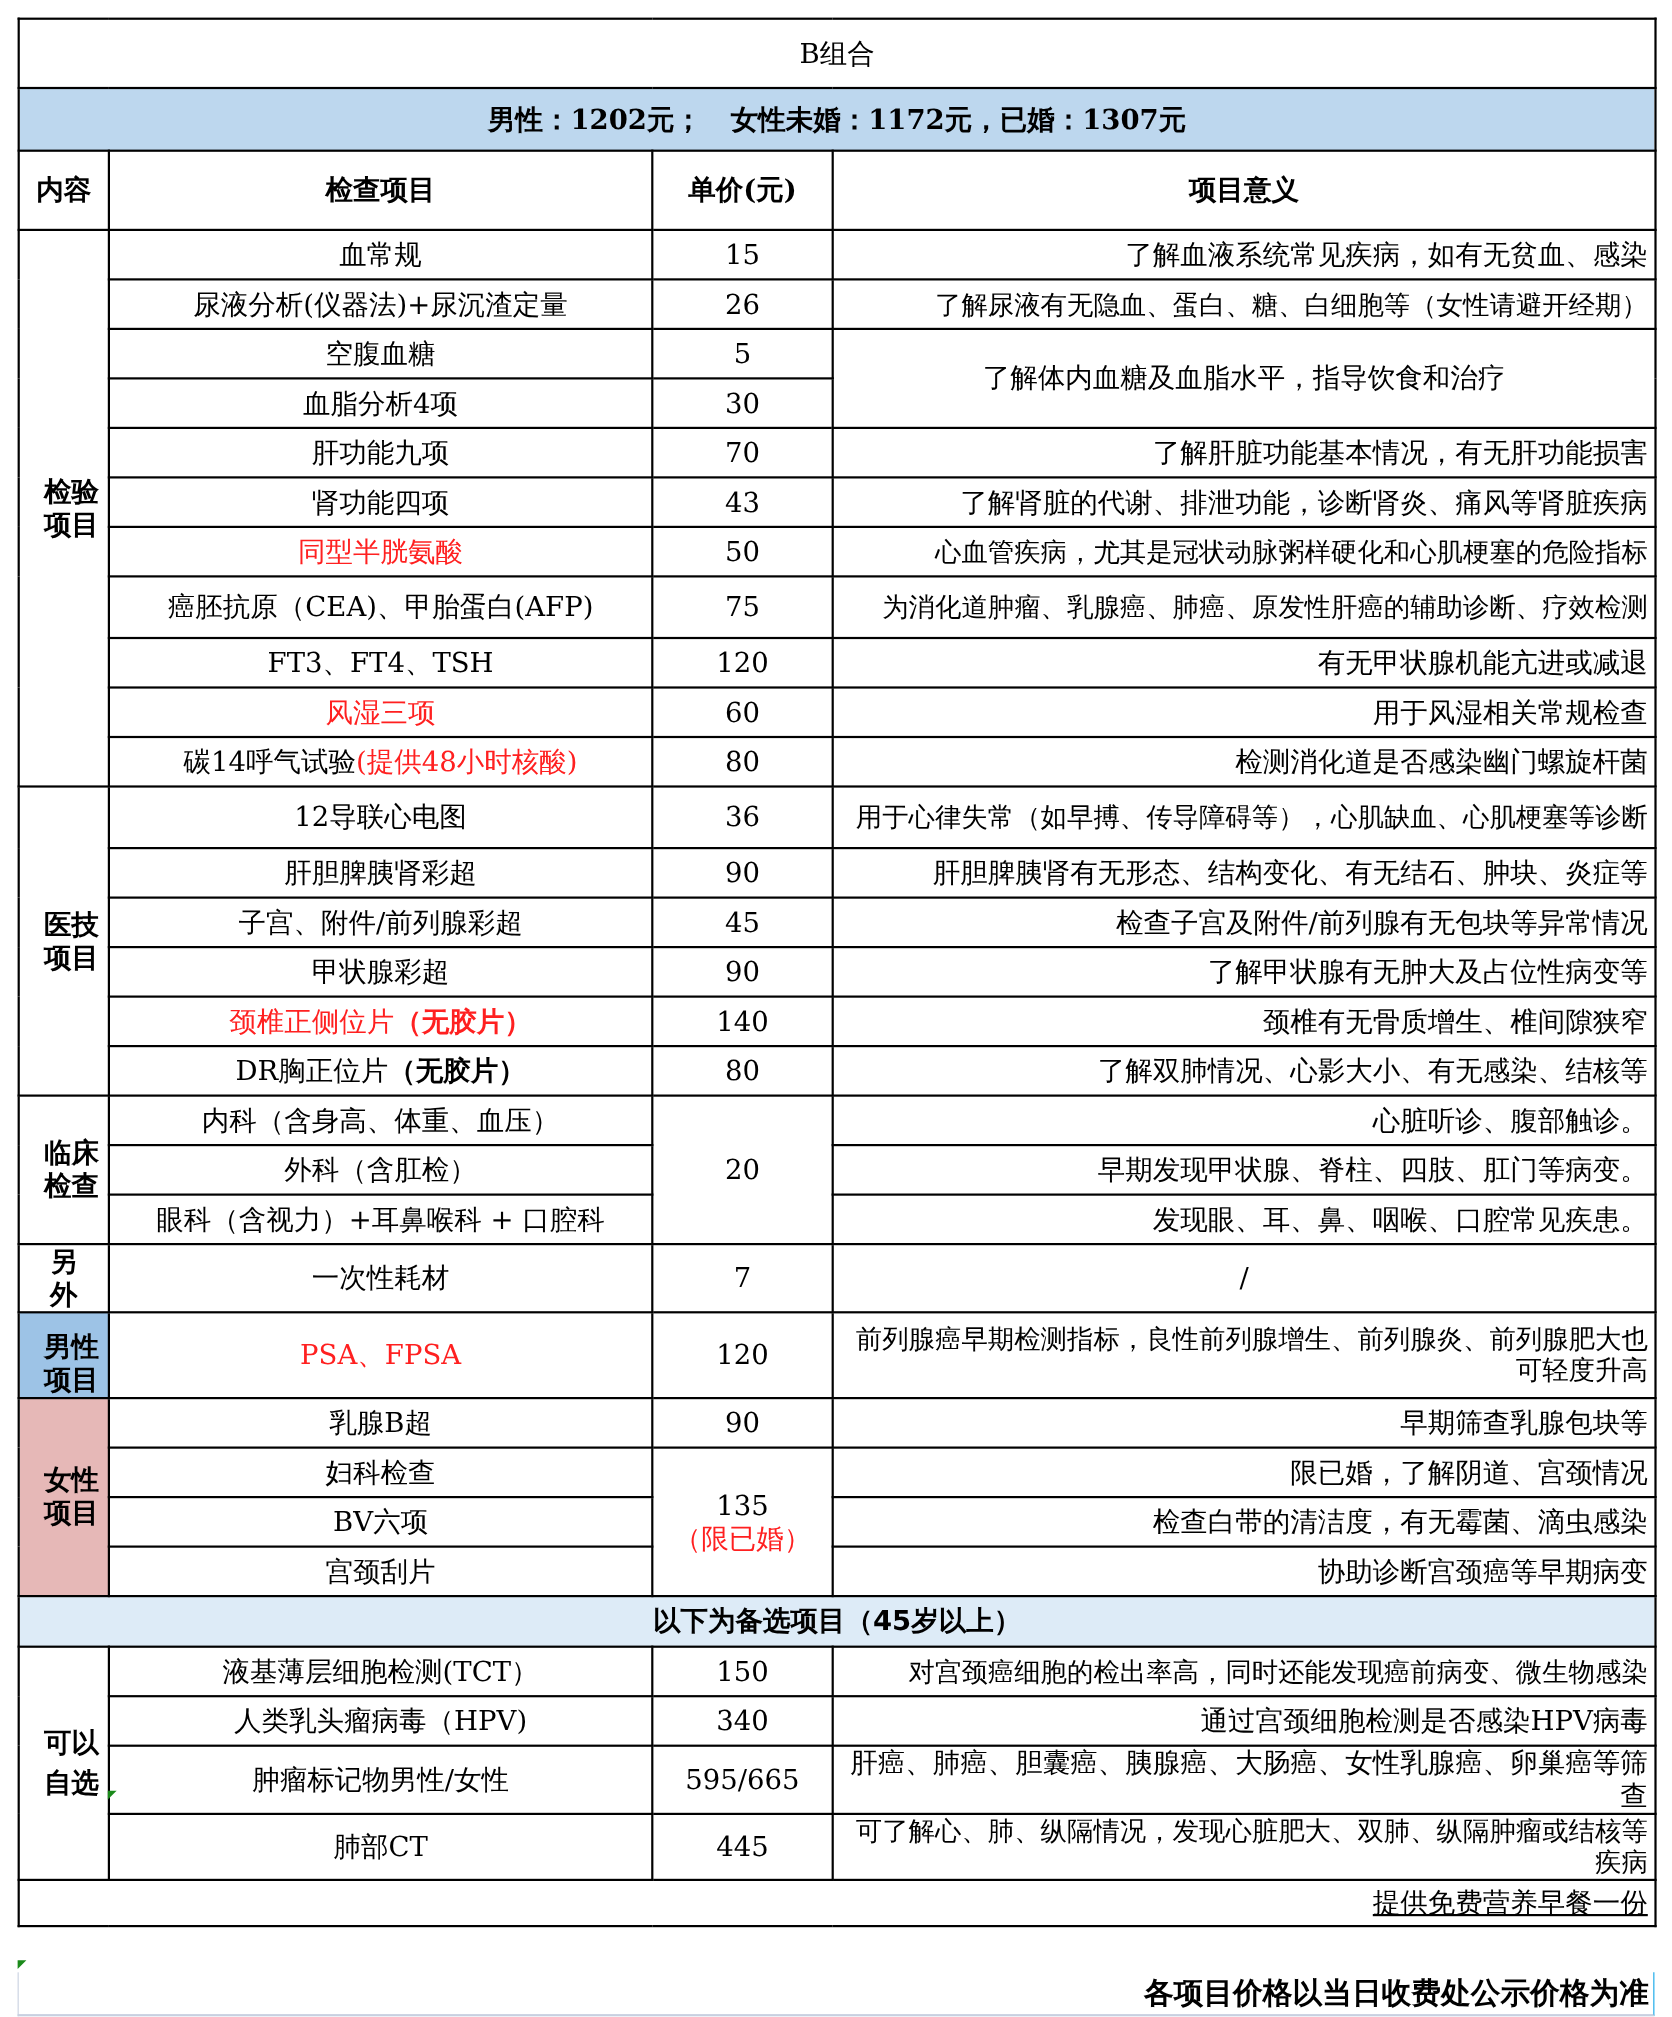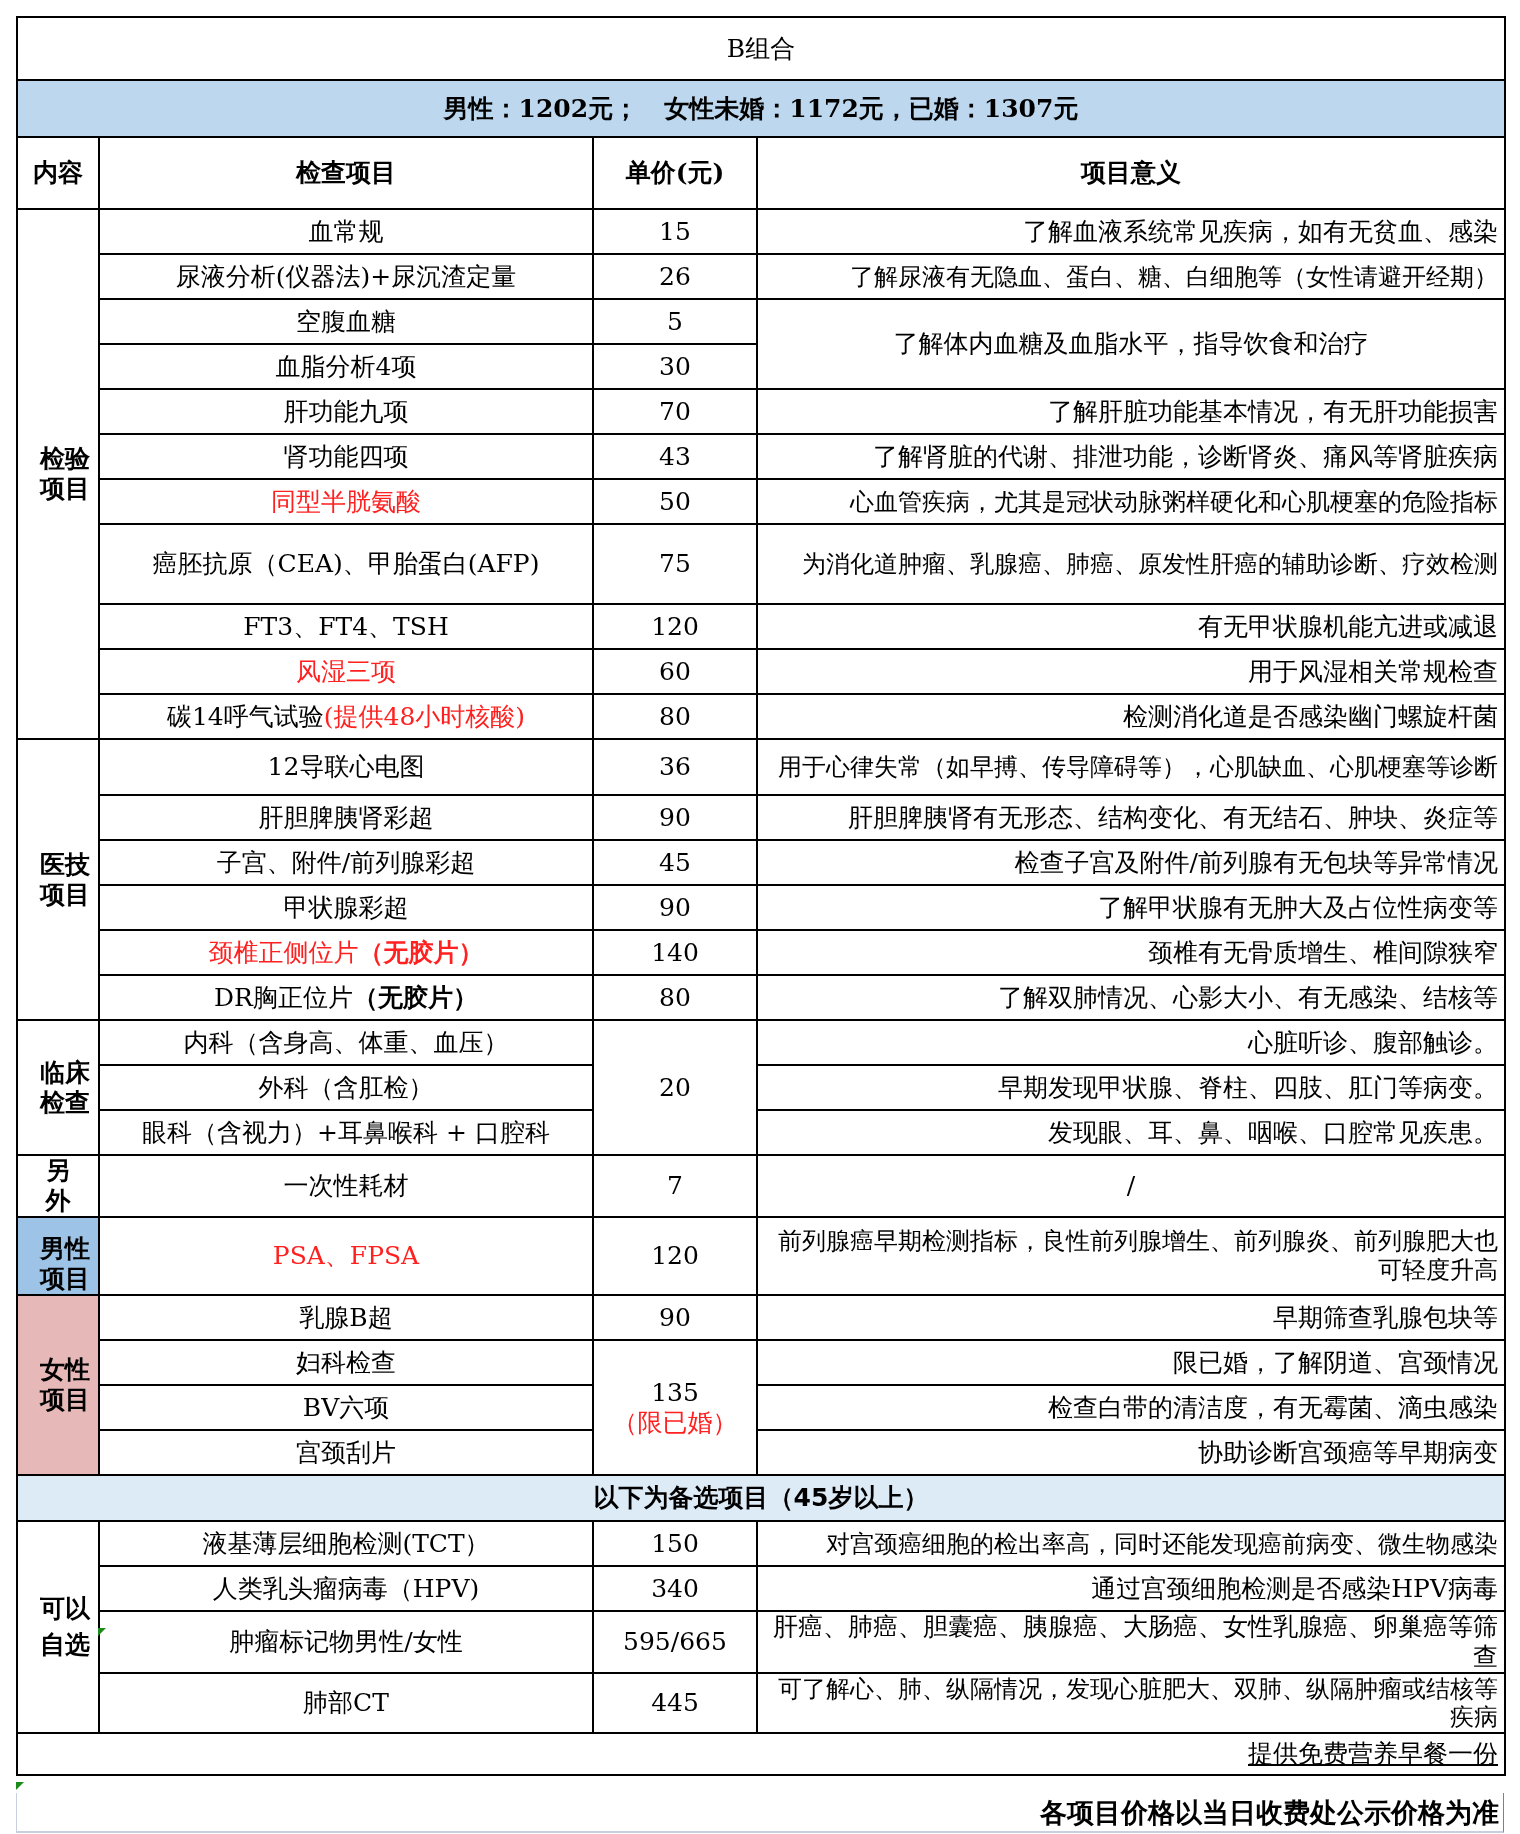--- a/index.html
+++ b/index.html
@@ -8,21 +8,21 @@
   .sheet { position:absolute; left:16px; top:16px; width:1488px; }
   table.main { border-collapse:collapse; width:1488px; table-layout:fixed; }
   table.main td { border:2.5px solid #000; padding:0 6px; vertical-align:middle;
                   font-size:25px; line-height:30px; overflow:hidden; }
   .c { text-align:center; }
   .l { text-align:right; }
   .title { height:61px; font-size:37px; text-align:center; }
   .summary { height:55px; background:#bdd7ee; font-size:29px; text-align:center; font-weight:bold; }
   .hdr td { height:46px; font-weight:bold; }
   .r48 { height:45px; }
-  .r2 { height:80px; }
+  .r2 { height:56px; }
   .cat { text-align:center; font-weight:bold; font-size:26px; line-height:34px; padding:0 18px !important; }
   .red { color:#ff2020; }
   .male-cat { background:#9dc3e6; }
   .female-cat { background:#e6b8b7; }
   .optional-banner { height:44px; background:#ddebf7; text-align:center; font-weight:bold;
                      font-family:"DejaVu Sans","Liberation Sans",sans-serif; font-size:26px; }
   .optional-cat { font-family:"DejaVu Sans","Liberation Sans",sans-serif; font-weight:bold; font-size:28px; }
   .desc-sm { font-size:23px; }
   .footer-breakfast { height:40px; text-align:right; font-size:26px;text-decoration:underline; }
   .disclaimer { position:absolute; left:16px; top:1793px; width:1488px; height:40px;

